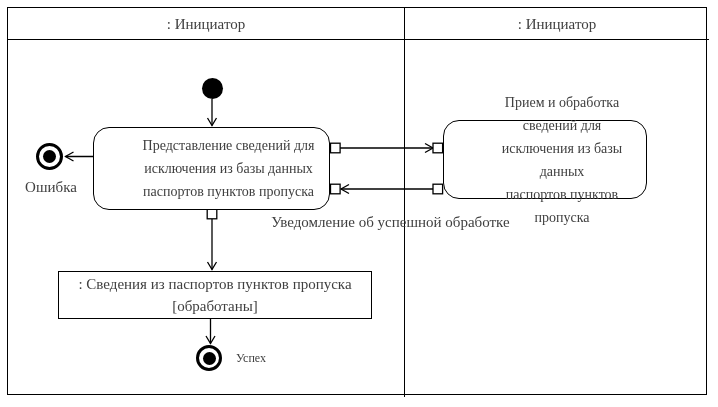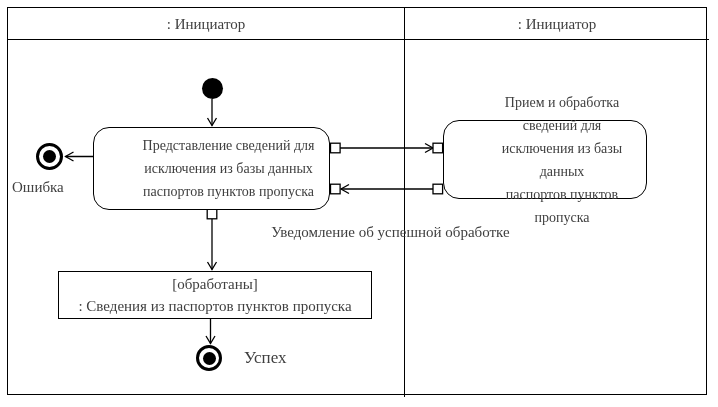--- a/index.html
+++ b/index.html
@@ -34,34 +34,34 @@
 
   
   .object-box { left:58px; top:271px; width:314px; height:48px;
                 box-sizing:border-box; background:#fff; border:1.4px solid #000;
                 display:flex; flex-direction:column; justify-content:center;
                 text-align:center; font-size:15px; line-height:22px; }
 
   
   .msg { text-align:center; font-size:15px; line-height:21px; background:transparent; }
   .msg-request  { left:240px; top:56px;  width:312px; }
-  .msg-response { left:238px; top:222px; width:305px; }
+  .msg-response { left:238px; top:212px; width:305px; }
 
   
   .initial-node { left:201.5px; top:77.5px; width:21px; height:21px;
                   border-radius:50%; background:#000; }
   .final-node { box-sizing:border-box; background:#fff; border:3px solid #000;
                 border-radius:50%; display:flex; align-items:center; justify-content:center; }
   .final-node .dot { width:13px; height:13px; border-radius:50%; background:#000; }
   .final-error   { left:36px;  top:143px; width:27px; height:27px; }
   .final-success { left:196px; top:345px; width:26px; height:26px; }
 
-  .error-label   { left:12px;  top:178px; width:78px; 
+  .error-label   { left:12px;  top:178px; width:78px; text-align:center;
                    font-size:15px; line-height:19px; }
-  .success-label { left:244px; top:349px; font-size:17px; line-height:18px; }
+  .success-label { left:236px; top:349px; font-size:12px; line-height:18px; }
 </style>
 </head>
 <body>
 
 <div class="canvas">
 
   <svg class="abs connectors" width="718" height="407" viewBox="0 0 718 407" stroke="#000" stroke-width="1.3" fill="none">
 
     <line x1="212" y1="99" x2="212" y2="125.5"></line>
     <polyline points="207.5,118 212,125.5 216.5,118"></polyline>
@@ -114,22 +114,22 @@
     <div>исключения из базы данных</div>
     <div>паспортов пунктов пропуска</div>
   </div>
 
 
   <div class="abs msg msg-response">
     <div>Уведомление об успешной обработке</div>
   </div>
 
   <div class="abs object-box">
+    <div>: Сведения из паспортов пунктов пропуска</div>
     <div>[обработаны]</div>
-    <div>: Сведения из паспортов пунктов пропуска</div>
   </div>
 
   <div class="abs final-node final-success">
     <div class="dot"></div>
   </div>
   <div class="abs success-label">Успех</div>
 
 </div>
 
 </body></html>

